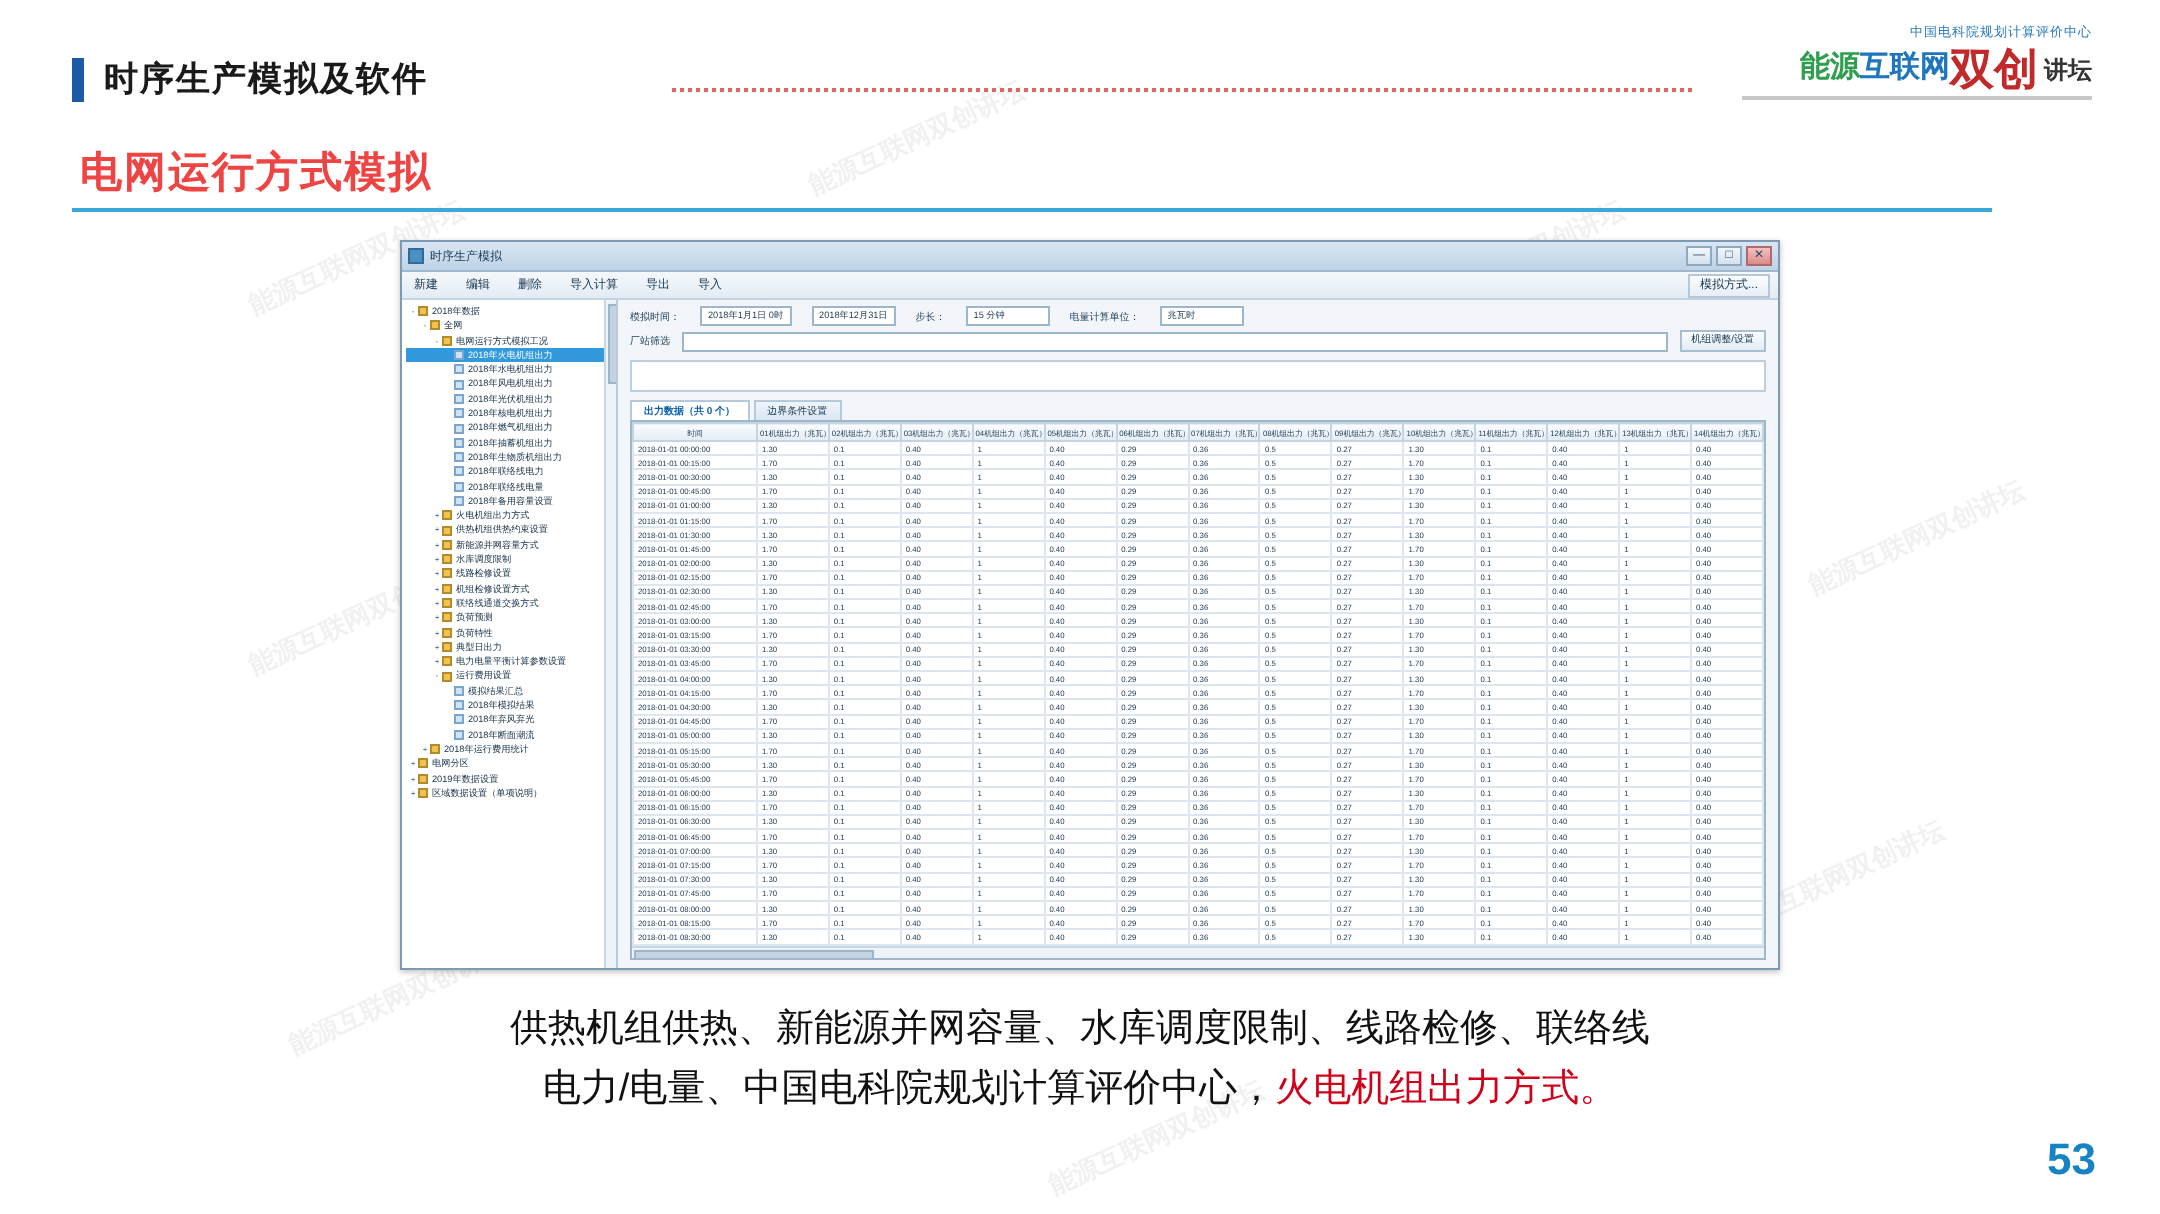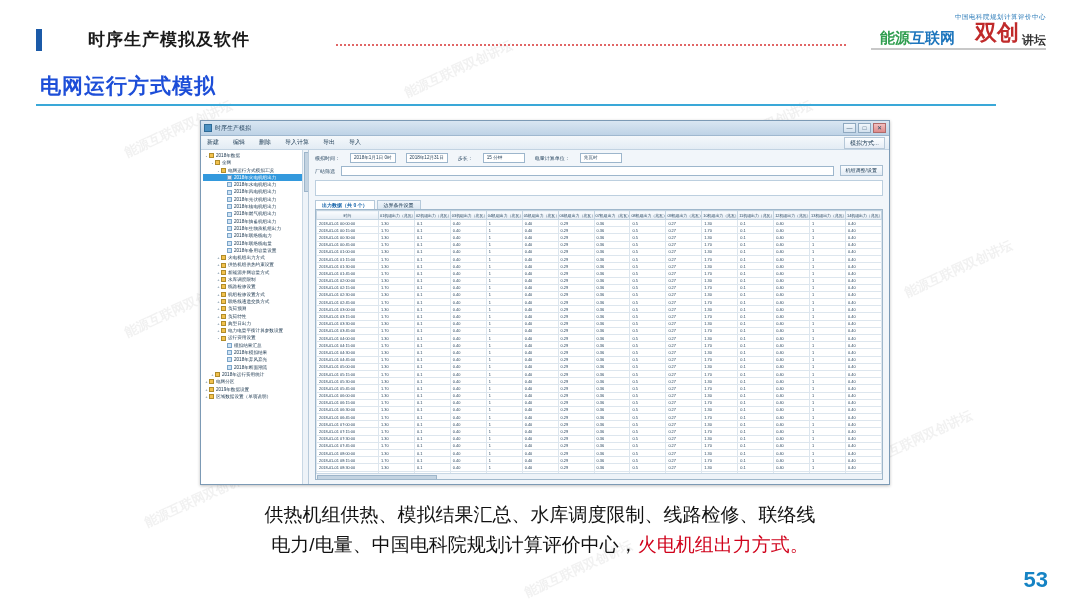--- a/index.html
+++ b/index.html
@@ -26,28 +26,27 @@
   .title-accent {
     width: 6px; height: 22px;
     background: #1b5aa8;
     margin-right: 10px;
   }
   .title-text {
     font-size: 17px;
     font-weight: bold;
     color: #1a1a1a;
     letter-spacing: 1px;
-    margin-left: 36px;
   }
   .subtitle-text {
     position: absolute;
     left: 40px; top: 72px;
     font-size: 21px;
     font-weight: bold;
-    color: #1d4ed8;
+    color: #ef4444;
     letter-spacing: 1px;
   }
   .subtitle-rule {
     position: absolute;
     left: 36px; top: 104px;
     width: 960px; height: 2px;
     background: #3aa8d8;
   }
   .dotted-rule {
     position: absolute;
@@ -63,34 +62,34 @@
     text-align: right;
     line-height: 1;
   }
   .logo-top {
     font-size: 6.5px;
     color: #2a7ab8;
     letter-spacing: 0.5px;
     margin-bottom: 3px;
   }
   .logo-main {
-    display: flex; align-items: flex-end; justify-content: flex-end;
+    display: flex; align-items: center; justify-content: flex-end;
   }
   .logo-green {
     font-size: 15px; font-weight: bold; color: #2f9e4f;
     font-family: "Liberation Serif", serif;
   }
   .logo-blue {
     font-size: 15px; font-weight: bold; color: #1e76bd;
     font-family: "Liberation Serif", serif;
   }
   .logo-red {
     font-size: 22px; font-weight: bold; color: #c02a2a;
-    font-family: Liberation Mono, monospace;
-    margin-left: 20px;
+    font-family: Liberation Serif, serif;
+    margin-left: 0;
   }
   .logo-dark {
     font-size: 12px; font-weight: bold; color: #333;
     margin-left: 3px;
   }
   .logo-underline {
     margin-top: 2px;
     height: 2px; background: #c8c8c8; width: 175px;
     margin-left: auto;
   }
@@ -1264,20 +1263,20 @@
           <div class="hscroll">
             <div class="thumb"></div>
           </div>
         </div>
 
       </div>
     </div>
   </div>
 
   <div class="caption">
-    <div>供热机组供热、模拟结果汇总、水库调度限制、线路检修、联络线</div>
+    <div>供热机组供热、新能源并网容量、水库调度限制、线路检修、联络线</div>
     <div>
       <span>电力/电量、中国电科院规划计算评价中心，</span><span class="hl">火电机组出力方式。</span>
     </div>
   </div>
 
   <div class="page-num">53</div>
 </div>
 
 </body></html>

